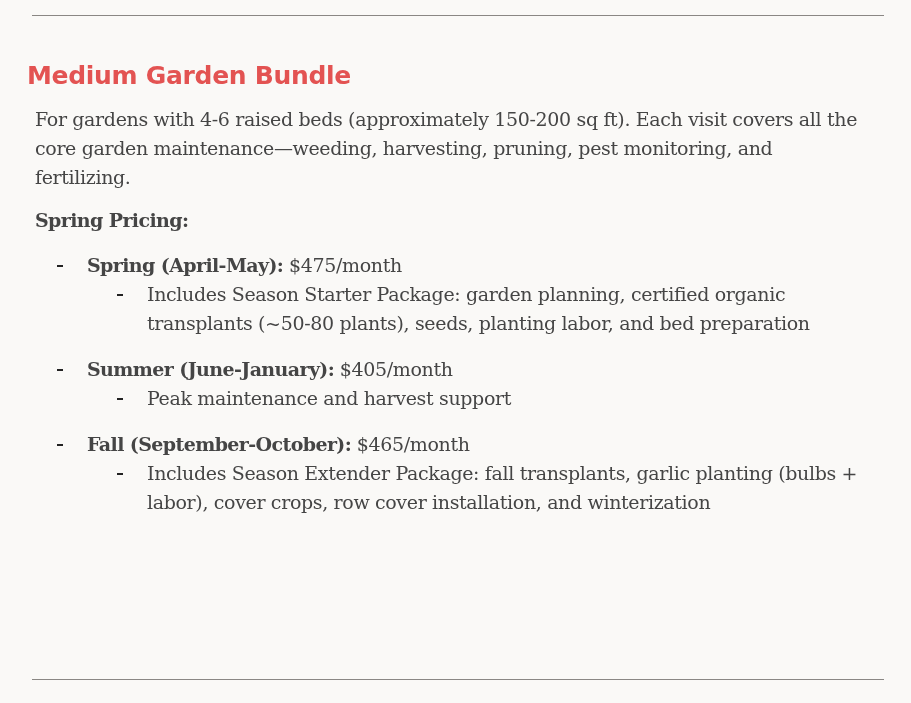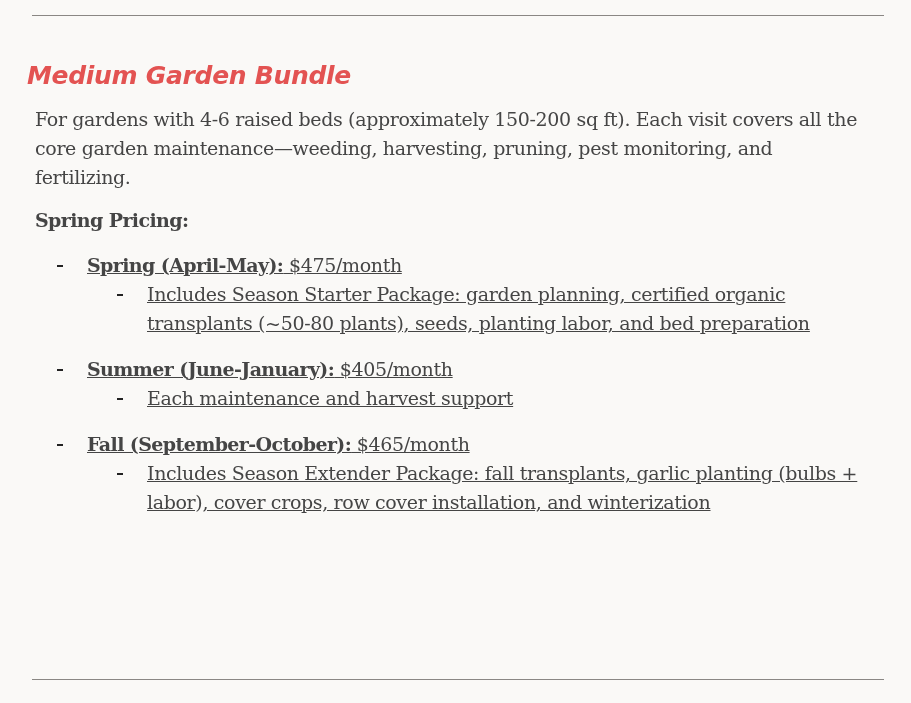--- a/index.html
+++ b/index.html
@@ -32,21 +32,20 @@
       width: 850px;
     }
     h2.title {
       margin: 0;
       font-family: "DejaVu Sans", "Liberation Sans", sans-serif;
       font-weight: bold;
       font-size: 25px;
       line-height: 36px;
       color: #e35352;
       letter-spacing: -0.3px;
-      font-style: italic;
     }
     p {
       margin: 8px;
       font-size: 19px;
       line-height: 29px;
       letter-spacing: -0.35px;
     }
     p.intro {
       margin-top: 11px;
     }
@@ -56,21 +55,20 @@
       letter-spacing: -0.6px;
     }
     strong {
       font-weight: bold;
       letter-spacing: -0.6px;
     }
     ul {
       list-style: none;
       margin: 0;
       padding: 0;
-      text-decoration: underline;
     }
     ul.level1 {
       margin-top: 16px;
     }
     ul.level1 > li {
       position: relative;
       padding-left: 60px;
       margin-bottom: 17px;
     }
     ul.level2 {
@@ -118,21 +116,21 @@
           <span class="item-text">Includes Season Starter Package: garden planning, certified organic transplants (~50-80 plants), seeds, planting labor, and bed preparation</span>
         </li>
       </ul>
     </li>
     <li>
       <span class="dash"></span>
       <span class="item-text"><strong>Summer (June-January):</strong><span> $405/month</span></span>
       <ul class="level2">
         <li>
           <span class="dash"></span>
-          <span class="item-text">Each maintenance and harvest support</span>
+          <span class="item-text">Peak maintenance and harvest support</span>
         </li>
       </ul>
     </li>
     <li>
       <span class="dash"></span>
       <span class="item-text"><strong>Fall (September-October):</strong><span> $465/month</span></span>
       <ul class="level2">
         <li>
           <span class="dash"></span>
           <span class="item-text">Includes Season Extender Package: fall transplants, garlic planting (bulbs + labor), cover crops, row cover installation, and winterization</span>

